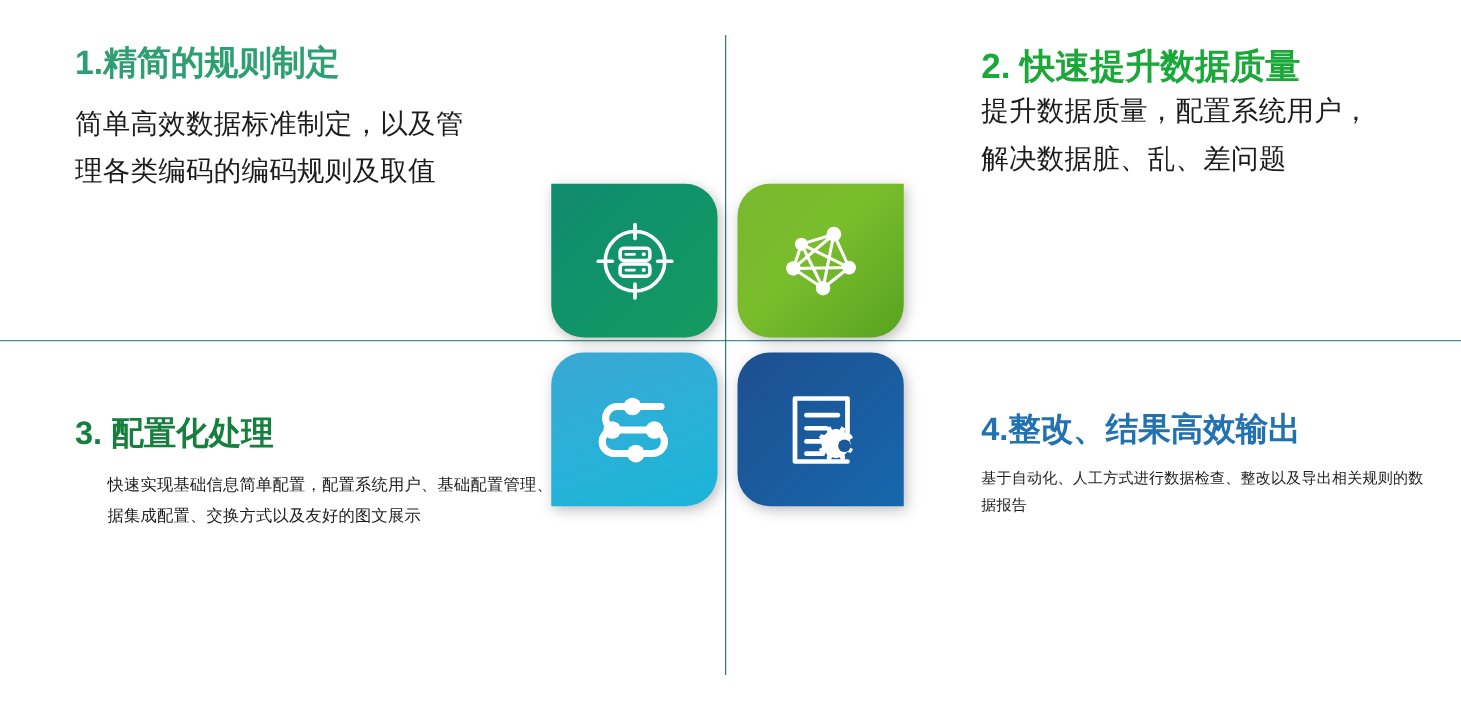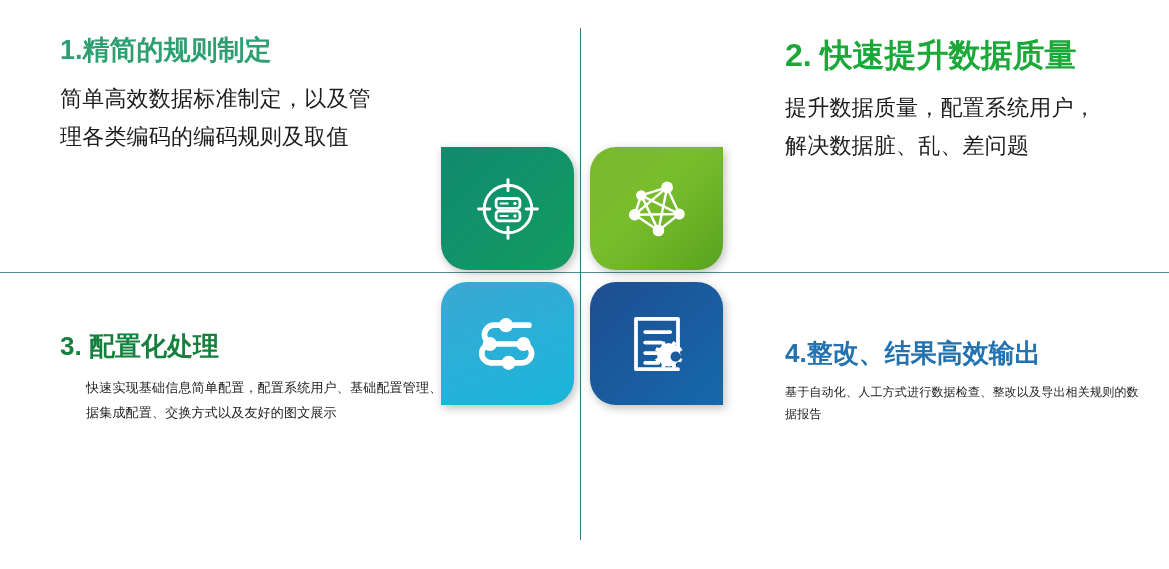--- a/index.html
+++ b/index.html
@@ -58,30 +58,30 @@
     letter-spacing: .2px;
   }
 
   
   #quad-1 { left: 60px; top: 34px; width: 340px; }
   #quad-1 .quad-title { color: #2e9e73; font-size: 27px; margin-bottom: 13px; }
   #quad-1 .quad-body  { width: 322px; }
 
   
   #quad-2 { left: 785px; top: 36px; width: 360px; }
-  #quad-2 .quad-title { color: #1aa839; font-size: 32px; margin-bottom: 14px; }
+  #quad-2 .quad-title { color: #1aa839; font-size: 28px; }
   #quad-2 .quad-body  { width: 318px; }
 
   
   #quad-3 { left: 60px; top: 331px; width: 390px; }
   #quad-3 .quad-title { color: #15803d; font-size: 26px; margin-bottom: 12px; }
   #quad-3 .quad-body  { width: 378px; line-height: 1.95; font-size: 13px; margin-left: 26px; }
 
   
-  #quad-4 { left: 785px; top: 338px; width: 380px; }
+  #quad-4 { left: 785px; top: 328px; width: 380px; }
   #quad-4 .quad-title { color: #2272b0; font-size: 26px; margin-bottom: 12px; }
   #quad-4 .quad-body  { width: 360px; line-height: 1.82; font-size: 12px; }
 
   
   #tile-cluster {
     position: absolute;
     left: 441px;
     top: 147px;
     width: 282px;
     height: 258px;

